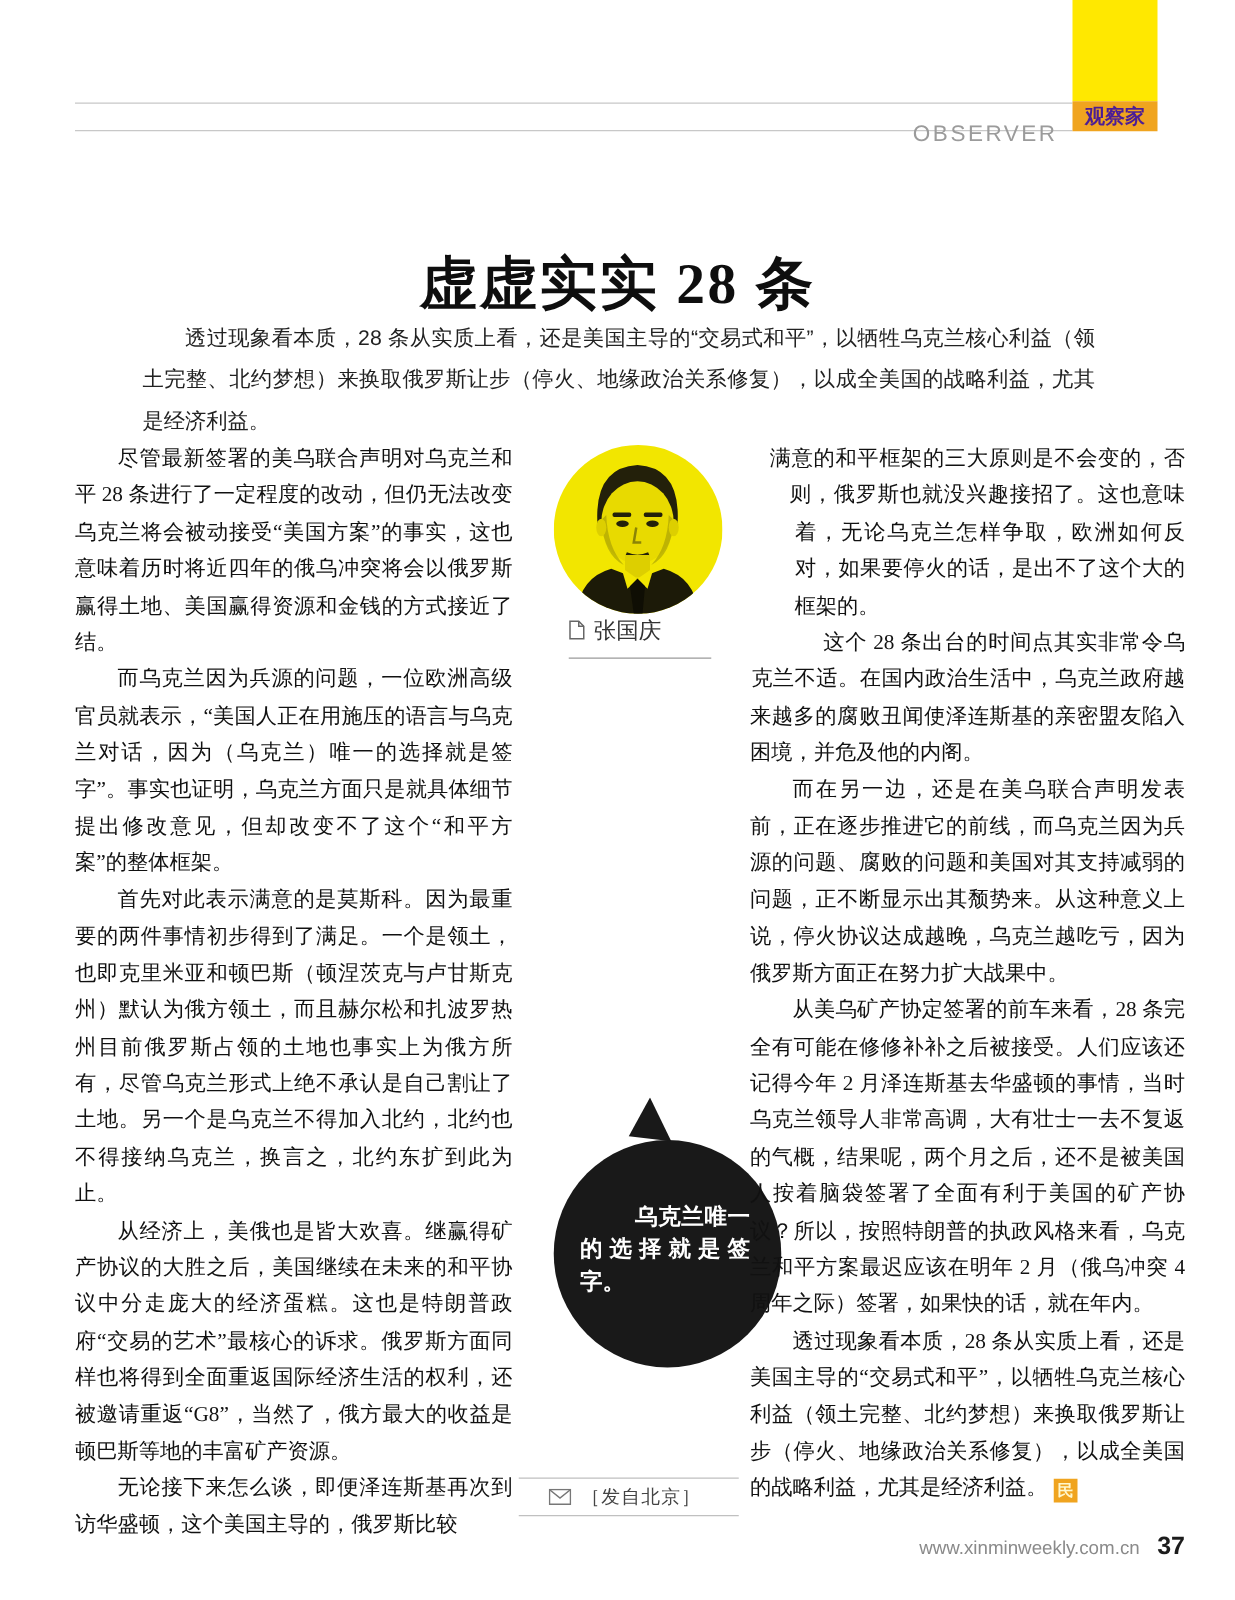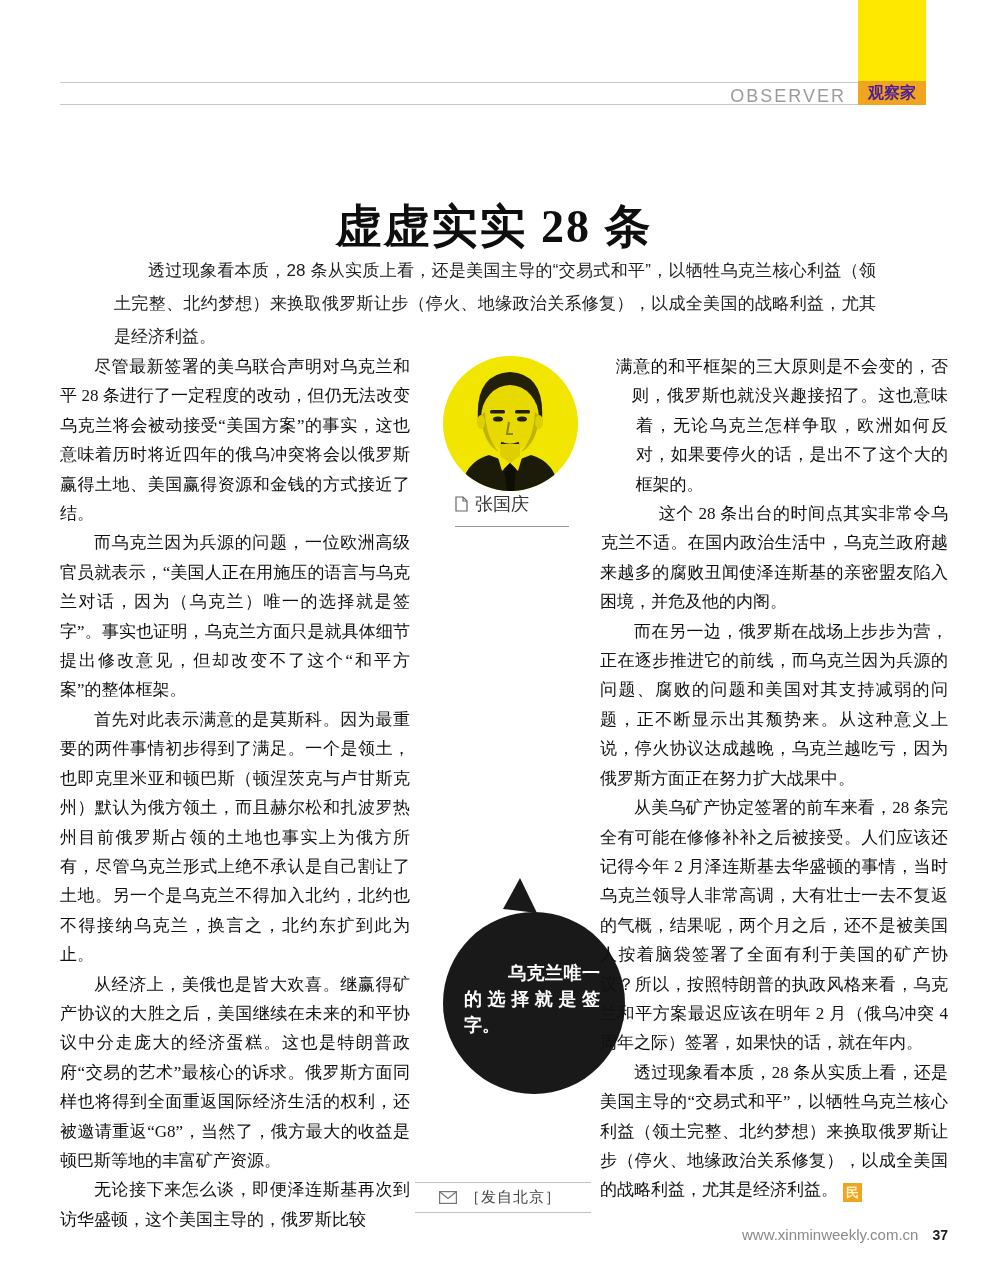--- a/index.html
+++ b/index.html
@@ -7,21 +7,21 @@
   .page {
     position:relative; width:988px; height:1280px; margin:0 auto;
     background:#ffffff; overflow:hidden;
     font-family:"Liberation Serif","DejaVu Serif",serif; color:#111;
   }
   
   .yellow-block { position:absolute; left:858px; top:0; width:68px; height:81px; background:#ffe800; }
   .hrule { position:absolute; left:60px; width:798px; height:1px; background:#c8c8c8; }
   .hrule.top { top:82px; } .hrule.bottom { top:104px; }
   .observer {
-    position:absolute; left:540px; top:86px; width:306px; text-align:right;
+    position:absolute; left:540px; top:97px; width:306px; text-align:right;
     font-family:"Liberation Sans","DejaVu Sans",sans-serif;
     font-size:18px; letter-spacing:2px; color:#9b9b9b;
   }
   .category-badge {
     position:absolute; left:858px; top:81px; width:68px; height:24px;
     background:#f0a41f; display:flex; align-items:center; justify-content:center;
     font-family:"Liberation Sans","DejaVu Sans",sans-serif;
     font-size:16px; font-weight:bold; color:#4c1d95;
   }
   
@@ -74,21 +74,21 @@
     display:flex; align-items:center; gap:8px; padding-left:24px;
     font-family:"Liberation Sans","DejaVu Sans",sans-serif;
     font-size:15px; color:#444; letter-spacing:1px;
   }
   
   .footer {
     position:absolute; left:560px; top:1226px; width:388px; text-align:right;
     font-family:"Liberation Sans","DejaVu Sans",sans-serif;
     font-size:15px; color:#8a8a8a;
   }
-  .footer .pagenum { margin-left:14px; font-size:14px; font-weight:bold; color:#1c1c1c; }
+  .footer .pagenum { margin-left:14px; font-size:20px; font-weight:bold; color:#1c1c1c; }
   .endmark {
     display:inline-block; width:19px; height:19px; margin-left:5px;
     background:#f0a41f; color:#fff7cc; vertical-align:-2px;
     font-family:"Liberation Sans","DejaVu Sans",sans-serif;
     font-size:13px; font-weight:bold; line-height:19px; text-align:center; text-indent:0;
   }
 </style>
 </head>
 <body>
 
@@ -163,21 +163,21 @@
     <p>而乌克兰因为兵源的问题，一位欧洲高级官员就表示，“美国人正在用施压的语言与乌克兰对话，因为（乌克兰）唯一的选择就是签字”。事实也证明，乌克兰方面只是就具体细节提出修改意见，但却改变不了这个“和平方案”的整体框架。</p>
     <p>首先对此表示满意的是莫斯科。因为最重要的两件事情初步得到了满足。一个是领土，也即克里米亚和顿巴斯（顿涅茨克与卢甘斯克州）默认为俄方领土，而且赫尔松和扎波罗热州目前俄罗斯占领的土地也事实上为俄方所有，尽管乌克兰形式上绝不承认是自己割让了土地。另一个是乌克兰不得加入北约，北约也不得接纳乌克兰，换言之，北约东扩到此为止。</p>
     <p>从经济上，美俄也是皆大欢喜。继赢得矿产协议的大胜之后，美国继续在未来的和平协议中分走庞大的经济蛋糕。这也是特朗普政府“交易的艺术”最核心的诉求。俄罗斯方面同样也将得到全面重返国际经济生活的权利，还被邀请重返“G8”，当然了，俄方最大的收益是顿巴斯等地的丰富矿产资源。</p>
     <p>无论接下来怎么谈，即便泽连斯基再次到访华盛顿，这个美国主导的，俄罗斯比较</p>
   </div>
 
   <div class="col col-right">
     <div class="quote-spacer"></div>
     <p class="no-indent">满意的和平框架的三大原则是不会变的，否则，俄罗斯也就没兴趣接招了。这也意味着，无论乌克兰怎样争取，欧洲如何反对，如果要停火的话，是出不了这个大的框架的。</p>
     <p>这个 28 条出台的时间点其实非常令乌克兰不适。在国内政治生活中，乌克兰政府越来越多的腐败丑闻使泽连斯基的亲密盟友陷入困境，并危及他的内阁。</p>
-    <p>而在另一边，俄罗斯在战场上步步为营，正在逐步推进它的前线，而乌克兰因为兵源的问题、腐败的问题和美国对其支持减弱的问题，正不断显示出其颓势来。从这种意义上说，停火协议达成越晚，乌克兰越吃亏，因为俄罗斯方面正在努力扩大战果中。</p>
+    <p>而在另一边，还是在美乌联合声明发表前，正在逐步推进它的前线，而乌克兰因为兵源的问题、腐败的问题和美国对其支持减弱的问题，正不断显示出其颓势来。从这种意义上说，停火协议达成越晚，乌克兰越吃亏，因为俄罗斯方面正在努力扩大战果中。</p>
     <p>从美乌矿产协定签署的前车来看，28 条完全有可能在修修补补之后被接受。人们应该还记得今年 2 月泽连斯基去华盛顿的事情，当时乌克兰领导人非常高调，大有壮士一去不复返的气概，结果呢，两个月之后，还不是被美国人按着脑袋签署了全面有利于美国的矿产协议？所以，按照特朗普的执政风格来看，乌克兰和平方案最迟应该在明年 2 月（俄乌冲突 4 周年之际）签署，如果快的话，就在年内。</p>
     <p><span>透过现象看本质，28 条从实质上看，还是美国主导的“交易式和平”，以牺牲乌克兰核心利益（领土完整、北约梦想）来换取俄罗斯让步（停火、地缘政治关系修复），以成全美国的战略利益，尤其是经济利益。</span><span class="endmark">民</span></p>
   </div>
 
   <div class="footer">
     <span>www.xinminweekly.com.cn</span><span class="pagenum">37</span>
   </div>
 
 </div>
 

